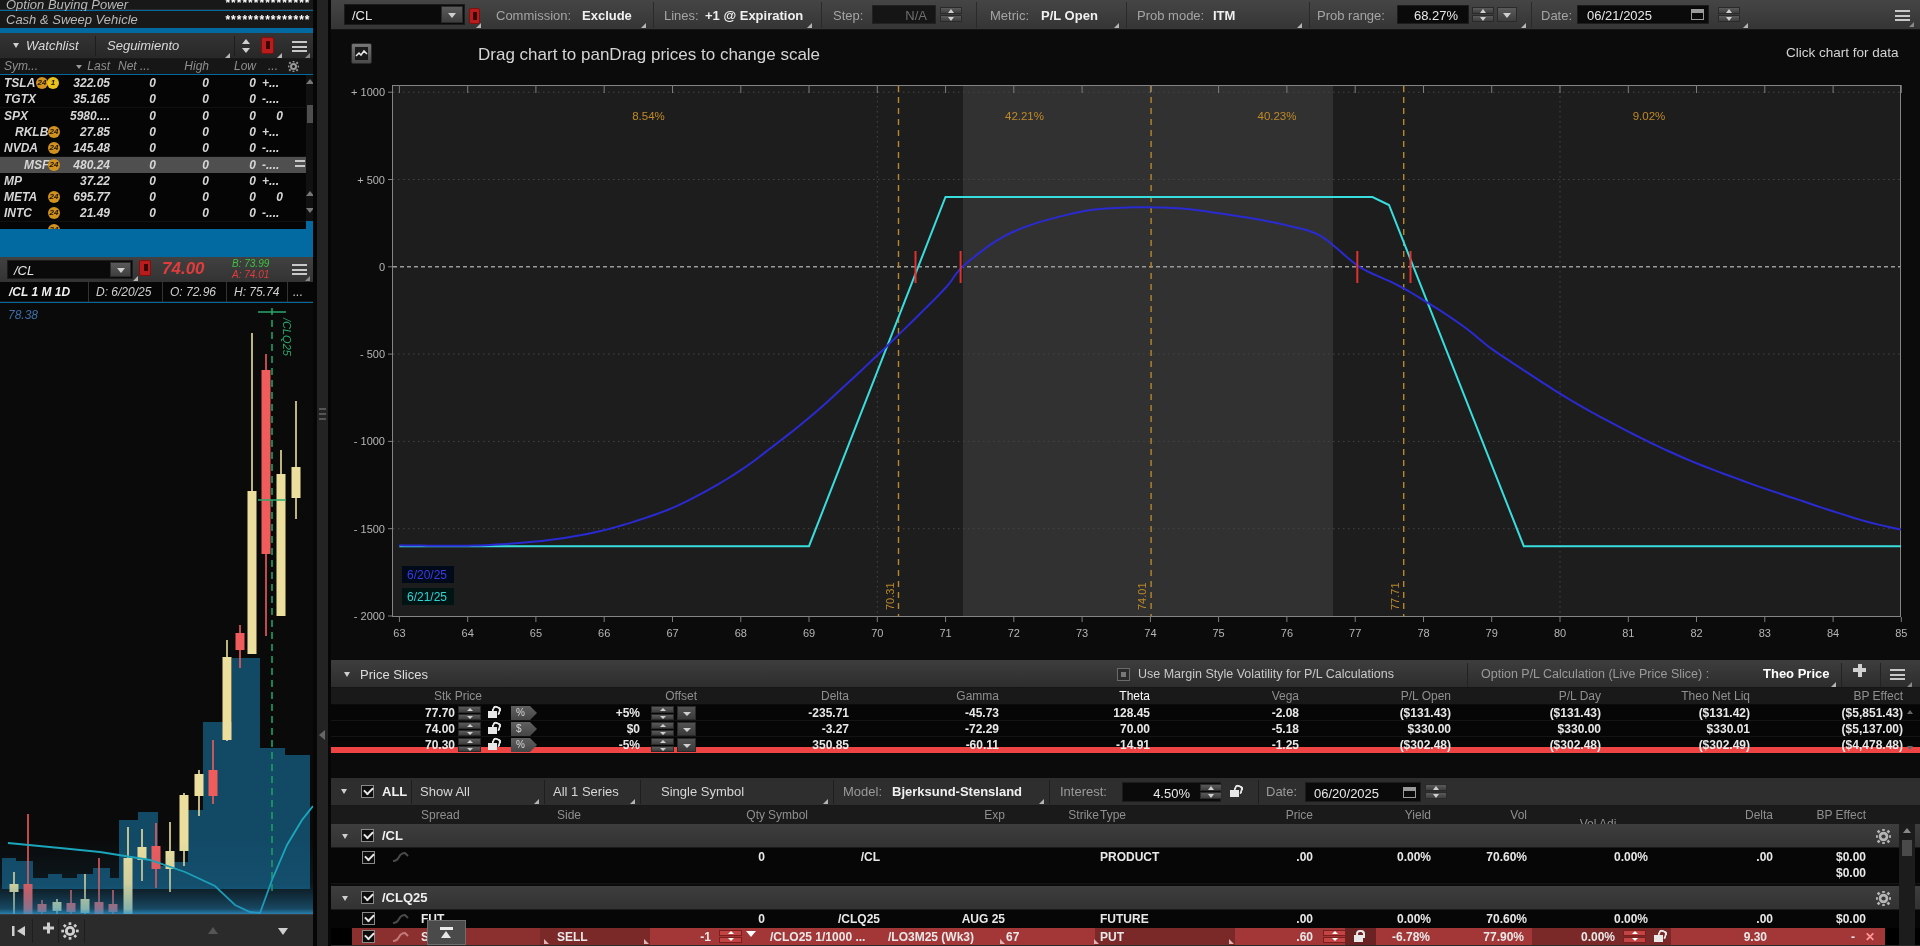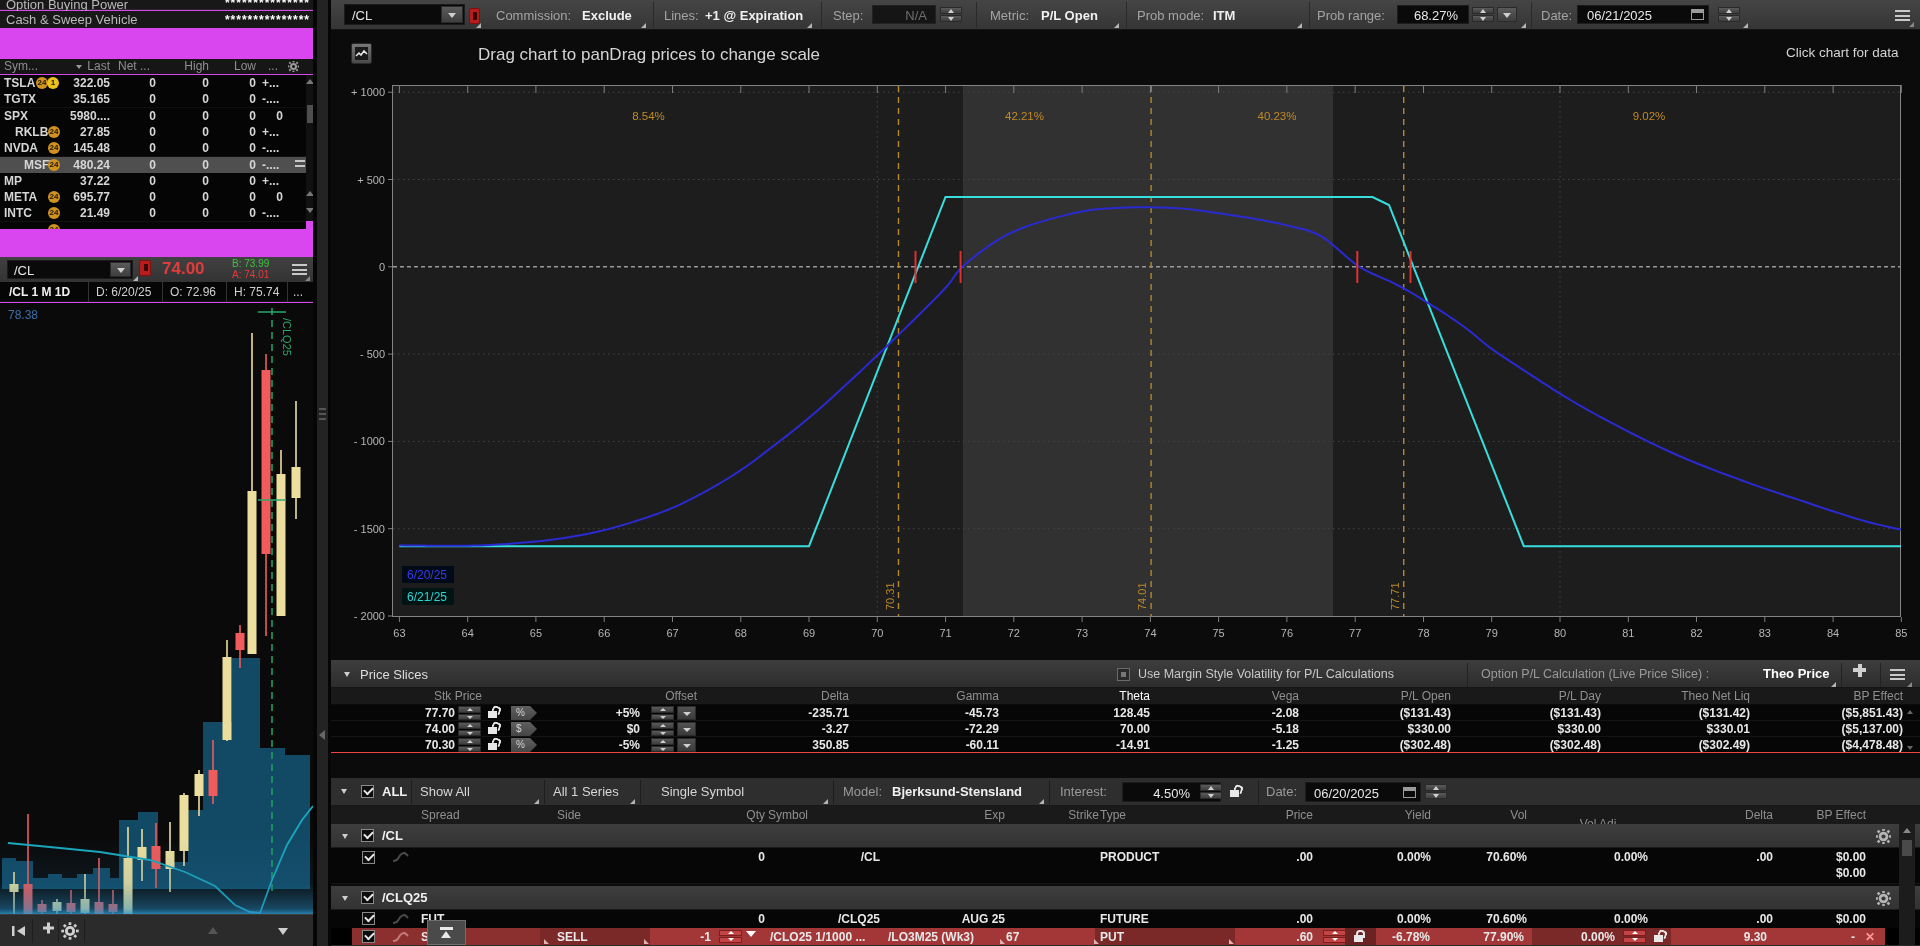--- a/index.html
+++ b/index.html
@@ -28,30 +28,46 @@
 .wrow div{position:absolute;top:1px;}
 .lock{position:absolute;width:12px;height:13px;}
 .lock:before{content:"";position:absolute;left:1px;top:5px;width:9px;height:7px;background:#e8e8e8;}
 .lock:after{content:"";position:absolute;left:2.5px;top:0px;width:5px;height:6px;border:2px solid #e8e8e8;border-bottom:none;border-radius:4px 4px 0 0;}
 .locko:after{left:5px;transform:rotate(20deg);}
 </style>
 </head>
 <body>
 <div id="root">
 
-<div class="abs" id="sidebar" style="left:0;top:0;width:313px;height:946px;background:#d946ef;">
+<div class="abs" id="sidebar" style="left:0;top:0;width:313px;height:946px;background:#0369a1;font-style:italic;">
   <div class="abs" style="left:0;top:0;width:313px;height:10px;background:#181818;border-bottom:1px solid #2a2a2a;">
     <span class="abs" style="left:6px;top:-3px;font-size:13px;color:#b9b9b9;">Option Buying Power</span>
     <span class="abs" style="right:3px;top:-4px;font-size:12px;color:#fff;font-weight:bold;letter-spacing:1px;">***************</span>
   </div>
   <div class="abs" style="left:0;top:11px;width:313px;height:17px;background:#181818;">
     <span class="abs" style="left:6px;top:1px;font-size:13px;color:#b9b9b9;">Cash &amp; Sweep Vehicle</span>
     <span class="abs" style="right:3px;top:2px;font-size:12px;color:#fff;font-weight:bold;letter-spacing:1px;">***************</span>
   </div>
 
+  <div class="abs" style="left:0;top:33px;width:313px;height:26px;background:linear-gradient(#343434,#282828);border-bottom:1px solid #1a1a1a;">
+    <div class="abs" style="left:13px;top:10px;border-left:3.5px solid transparent;border-right:3.5px solid transparent;border-top:5px solid #cfcfcf;"></div>
+    <span class="abs" style="left:26px;top:5px;font-size:13px;color:#d9d9d9;">Watchlist</span>
+    <div class="sep" style="left:95px;top:3px;height:20px;background:#1d1d1d;"></div>
+    <span class="abs" style="left:107px;top:5px;font-size:13px;color:#d9d9d9;">Seguimiento</span>
+    <div class="abs corner" style="left:225px;top:20px;"></div>
+    <div class="sep" style="left:234px;top:3px;height:20px;background:#1d1d1d;"></div>
+    <div class="abs" style="left:242px;top:6px;border-left:4px solid transparent;border-right:4px solid transparent;border-bottom:5px solid #cfcfcf;"></div>
+    <div class="abs" style="left:242px;top:15px;border-left:4px solid transparent;border-right:4px solid transparent;border-top:5px solid #cfcfcf;"></div>
+    <div class="abs" style="left:261px;top:4px;width:13px;height:17px;background:#b91c1c;border-radius:2px;border:1px solid #7e1010;">
+          <div style="position:absolute;left:4px;top:3px;width:4px;height:8px;background:#3a0505;"></div>
+        </div>
+    <div class="abs corner" style="left:277px;top:20px;"></div>
+    <div class="abs hamb" style="left:292px;top:8px;"></div>
+    <div class="abs corner" style="left:305px;top:20px;border-bottom-color:#888;"></div>
+  </div>
 
   <div class="abs" style="left:0;top:59px;width:313px;height:15px;background:#161616;font-size:12px;color:#8f8f8f;">
     <span class="abs" style="left:4px;top:0;">Sym...</span>
     <div class="abs" style="left:76px;top:6px;border-left:3.5px solid transparent;border-right:3.5px solid transparent;border-top:4px solid #9a9a9a;"></div>
     <span class="abs r" style="left:60px;top:0;width:50px;">Last</span>
     <span class="abs" style="left:118px;top:0;">Net ...</span>
     <span class="abs r" style="left:159px;top:0;width:50px;">High</span>
     <span class="abs r" style="left:206px;top:0;width:50px;">Low</span>
     <span class="abs" style="left:268px;top:0;">...</span>
     <svg width="11" height="11" style="position:absolute;left:288px;top:2px;">
@@ -578,21 +594,21 @@
           </div>
           <span class="abs r val" style="left:388px;top:1px;width:130px;font-size:12px;">-3.27</span>
           <span class="abs r val" style="left:538px;top:1px;width:130px;font-size:12px;">-72.29</span>
           <span class="abs r val" style="left:689px;top:1px;width:130px;font-size:12px;">70.00</span>
           <span class="abs r val" style="left:838px;top:1px;width:130px;font-size:12px;">-5.18</span>
           <span class="abs r val" style="left:990px;top:1px;width:130px;font-size:12px;">$330.00</span>
           <span class="abs r val" style="left:1140px;top:1px;width:130px;font-size:12px;">$330.00</span>
           <span class="abs r val" style="left:1289px;top:1px;width:130px;font-size:12px;">$330.01</span>
           <span class="abs r val" style="left:1442px;top:1px;width:130px;font-size:12px;">($5,137.00)</span>
         </div>
-        <div class="abs" style="left:0;top:77px;width:1589px;height:16px;background:#060606;border-bottom:1px solid #ef4444;">
+        <div class="abs" style="left:0;top:77px;width:1589px;height:16px;background:#060606;border-bottom:6px solid #ef4444;">
           <span class="abs r val" style="left:24px;top:1px;width:100px;font-size:12px;">70.30</span>
           <div class="abs" style="left:127px;top:1px;width:23px;height:6.5px;background:linear-gradient(#5a5a5a,#3e3e3e);border:1px solid #2a2a2a;">
             <div style="position:absolute;left:8px;top:1px;border-left:3px solid transparent;border-right:3px solid transparent;border-bottom:3.5px solid #cfcfcf;"></div>
           </div>
           <div class="abs" style="left:127px;top:8.5px;width:23px;height:6.5px;background:linear-gradient(#5a5a5a,#3e3e3e);border:1px solid #2a2a2a;">
             <div style="position:absolute;left:8px;top:1px;border-left:3px solid transparent;border-right:3px solid transparent;border-top:3.5px solid #cfcfcf;"></div>
           </div>
           <div class="lock locko" style="left:156px;top:1px;"></div>
           <div class="abs" style="left:180px;top:1px;width:26px;height:14px;background:linear-gradient(#606060,#454545);clip-path:polygon(0 0,19px 0,26px 7px,19px 14px,0 14px);">
             <span style="position:absolute;left:5px;top:1px;font-size:10px;color:#d5d5d5;">%</span>

